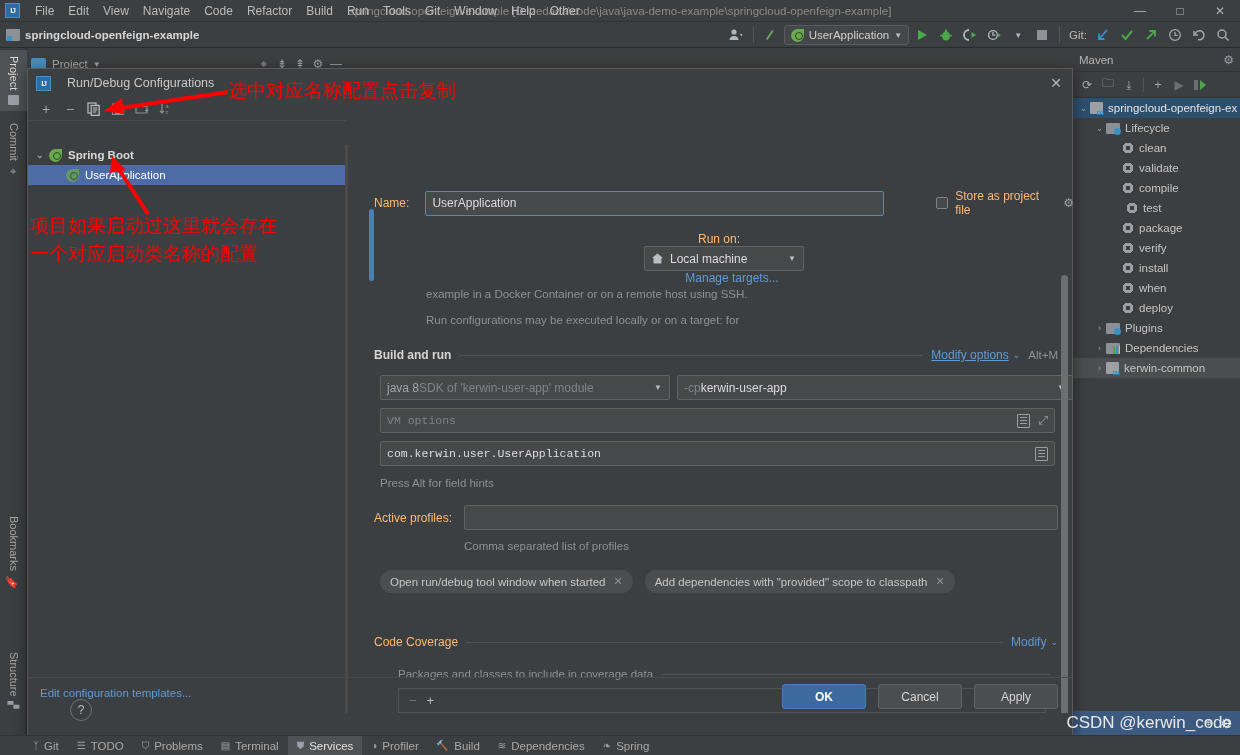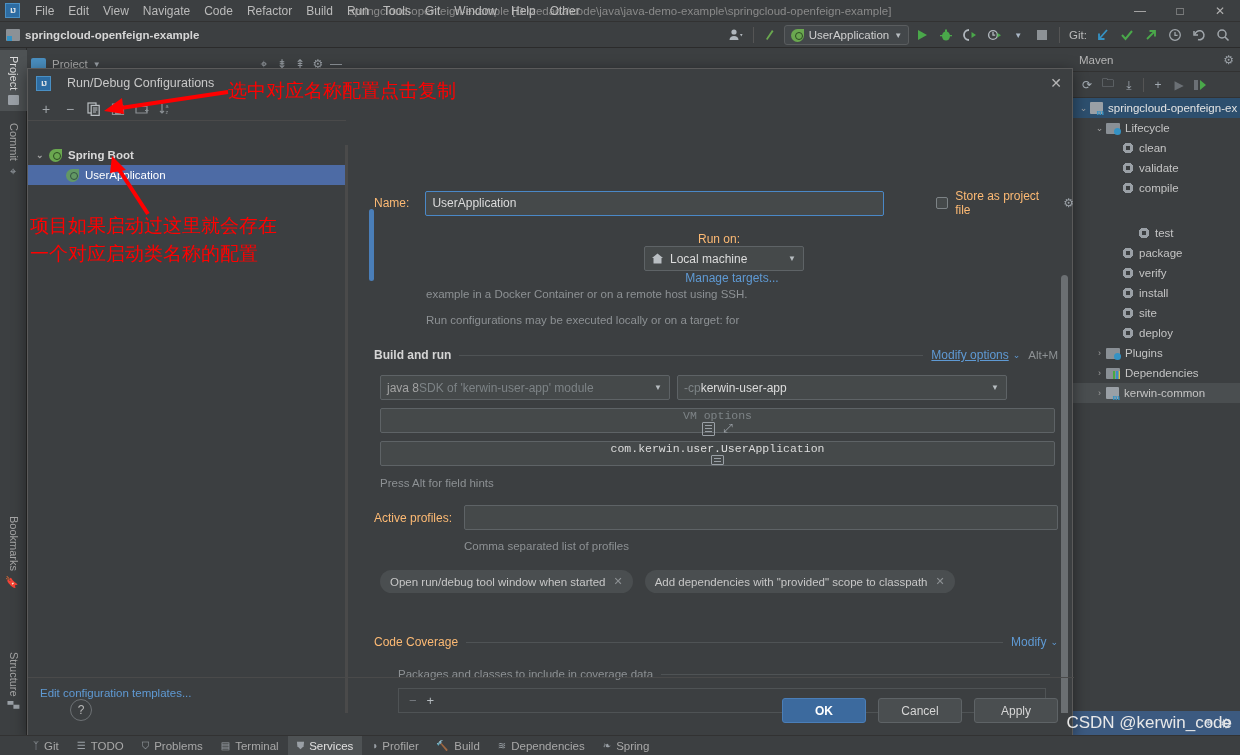--- a/index.html
+++ b/index.html
@@ -223,21 +223,21 @@
     overflow: hidden;
   }
   .row { display: flex; align-items: center; }
   .lbl { font-size: 12px; color: #fdba74; }
   .field {
     background: #45494a; border: 1px solid #5e6366; border-radius: 2px;
     height: 25px; font-size: 12px; color: #dcdcdc;
     display: flex; align-items: center; padding: 0 6px;
   }
   .field.focus { border-color: #4a88c7; background: #45494a; }
-  .field.mono { font-family: "Liberation Mono", monospace; font-size: 11.5px; flex-direction: column; }
+  .field.mono { font-family: "Liberation Mono", monospace; font-size: 11.5px; }
   .placeholder { color: #7d8386; }
   .combo {
     background: #45494a; border: 1px solid #5e6366; border-radius: 2px;
     height: 25px; font-size: 12px; color: #dcdcdc; display: flex;
     align-items: center; padding: 0 4px 0 6px; position: relative;
   }
   .combo .arrow {
     position: absolute; right: 7px; color: #b6bcc0; font-size: 8px;
   }
   .link { color: #5f9ad4; font-size: 12px; text-decoration: none; }
@@ -269,21 +269,21 @@
   }
   #form-scroll-thumb {
     position: absolute; right: 6px; top: 130px; width: 7px; height: 490px;
     background: #6b6f72; border-radius: 4px;
   }
   #dlg-sep {
     position: absolute; left: 0; bottom: 57px; width: 1046px; height: 1px;
     background: #4a4a4a;
   }
   #dlg-buttons {
-    position: absolute; right: 14px; bottom: 12px; display: flex; gap: 12px; text-align: center;
+    position: absolute; right: 14px; bottom: 26px; display: flex; gap: 12px; text-align: center;
   }
   .btn {
     width: 84px; height: 25px; border-radius: 3px; font-size: 12px;
     display: flex; align-items: center; justify-content: center;
     border: 1px solid #5e6366; background: #4a4e50; color: #d6d6d6;
   }
   .btn.primary { background: #3c6a9e; border-color: #4a7eb8; color: #ffffff; font-weight: bold; }
   #help-btn {
     position: absolute; left: 42px; bottom: 14px; width: 22px; height: 22px;
     border-radius: 50%; border: 1px solid #6d7174; color: #b8b8b8;
@@ -507,21 +507,21 @@
       <div class="mvtree-row" style="padding-left: 36px;">
         <span class="chev"></span>
         <span class="gear-ic"></span>
         <span>validate</span>
       </div>
       <div class="mvtree-row" style="padding-left: 36px;">
         <span class="chev"></span>
         <span class="gear-ic"></span>
         <span>compile</span>
       </div>
-      <div class="mvtree-row" style="padding-left: 52px; margin-top: 25px;">
+      <div class="mvtree-row" style="padding-left: 40px;">
         <span class="chev"></span>
         <span class="gear-ic"></span>
         <span>test</span>
       </div>
       <div class="mvtree-row" style="padding-left: 36px;">
         <span class="chev"></span>
         <span class="gear-ic"></span>
         <span>package</span>
       </div>
       <div class="mvtree-row" style="padding-left: 36px;">
@@ -530,21 +530,21 @@
         <span>verify</span>
       </div>
       <div class="mvtree-row" style="padding-left: 36px;">
         <span class="chev"></span>
         <span class="gear-ic"></span>
         <span>install</span>
       </div>
       <div class="mvtree-row" style="padding-left: 36px;">
         <span class="chev"></span>
         <span class="gear-ic"></span>
-        <span>site</span>
+        <span>when</span>
       </div>
       <div class="mvtree-row" style="padding-left: 36px;">
         <span class="chev"></span>
         <span class="gear-ic"></span>
         <span>deploy</span>
       </div>
       <div class="mvtree-row" style="padding-left: 20px;">
         <span class="chev">›</span>
         <span class="mvfolder cfg"></span>
         <span>Plugins</span>
@@ -655,21 +655,21 @@
       <span style="color:#5f9ad4;font-size:9px;margin-left:4px;">⌄</span>
       <span class="hint" style="margin-left:8px;">Alt+M</span>
     </div>
 
     <div class="row" style="margin-top:13px;margin-left:6px;gap:7px;">
       <div class="combo mono" style="width:290px;">
         <span style="color:#a3a3a3;">java 8</span>
           <span class="placeholder"> SDK of 'kerwin-user-app' module</span>
         <span class="arrow">▼</span>
       </div>
-      <div class="combo mono" style="width:330px;">
+      <div class="combo mono" style="width:396px;">
         <span class="placeholder">-cp </span>
           <span>kerwin-user-app</span>
         <span class="arrow">▼</span>
       </div>
     </div>
 
     <div class="row" style="margin-top:8px;margin-left:6px;">
       <div class="field mono" style="width:675px;justify-content:space-between;">
         <span class="placeholder">VM options</span>
         <span style="display:flex;gap:8px;align-items:center;">

